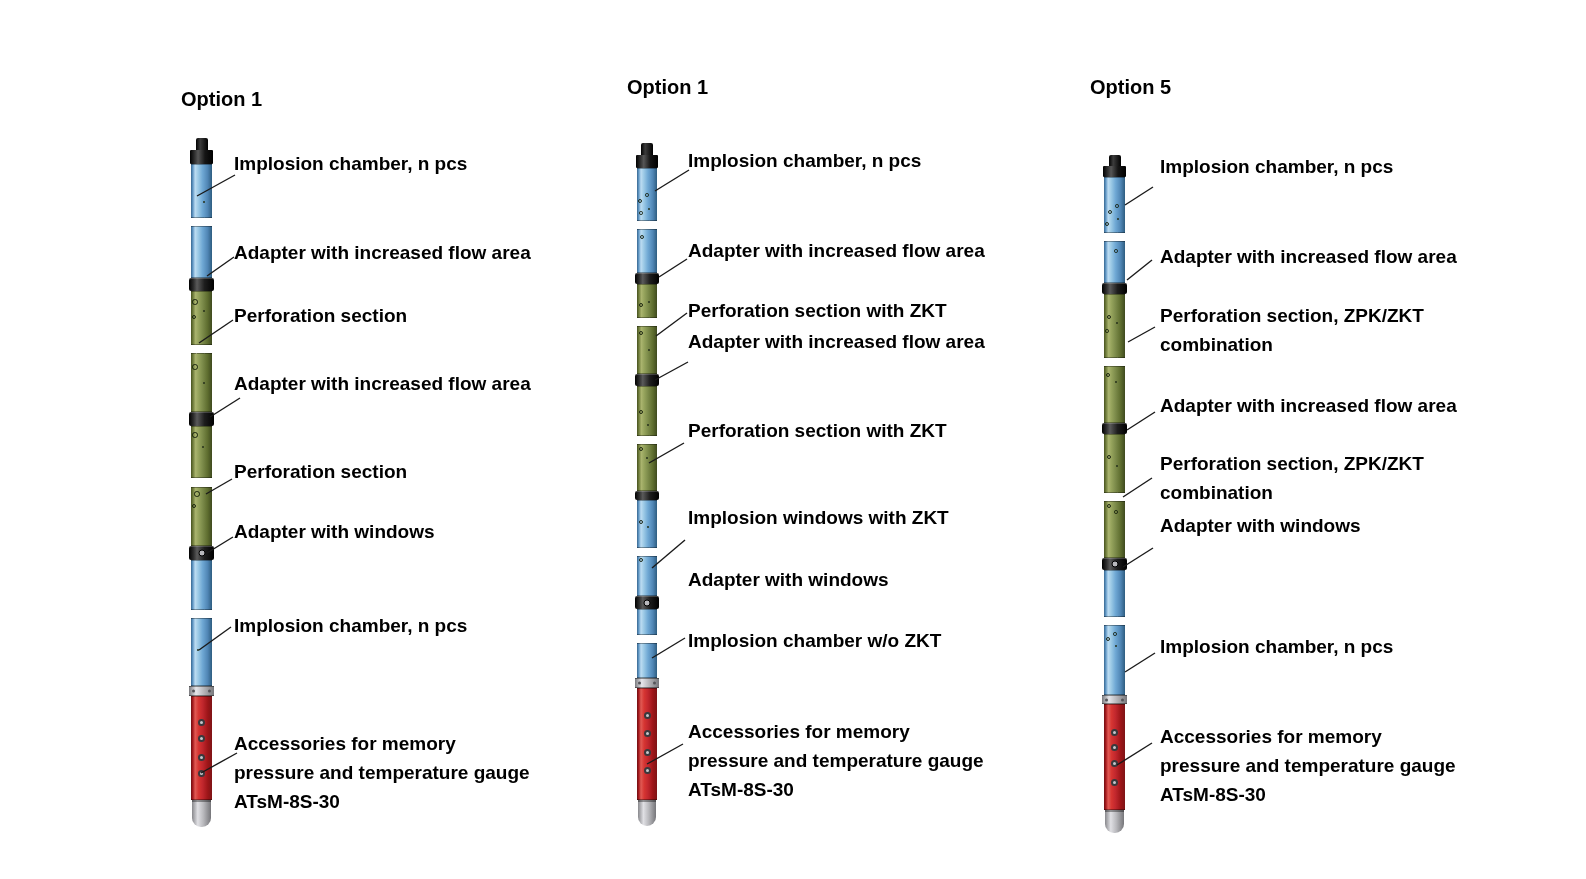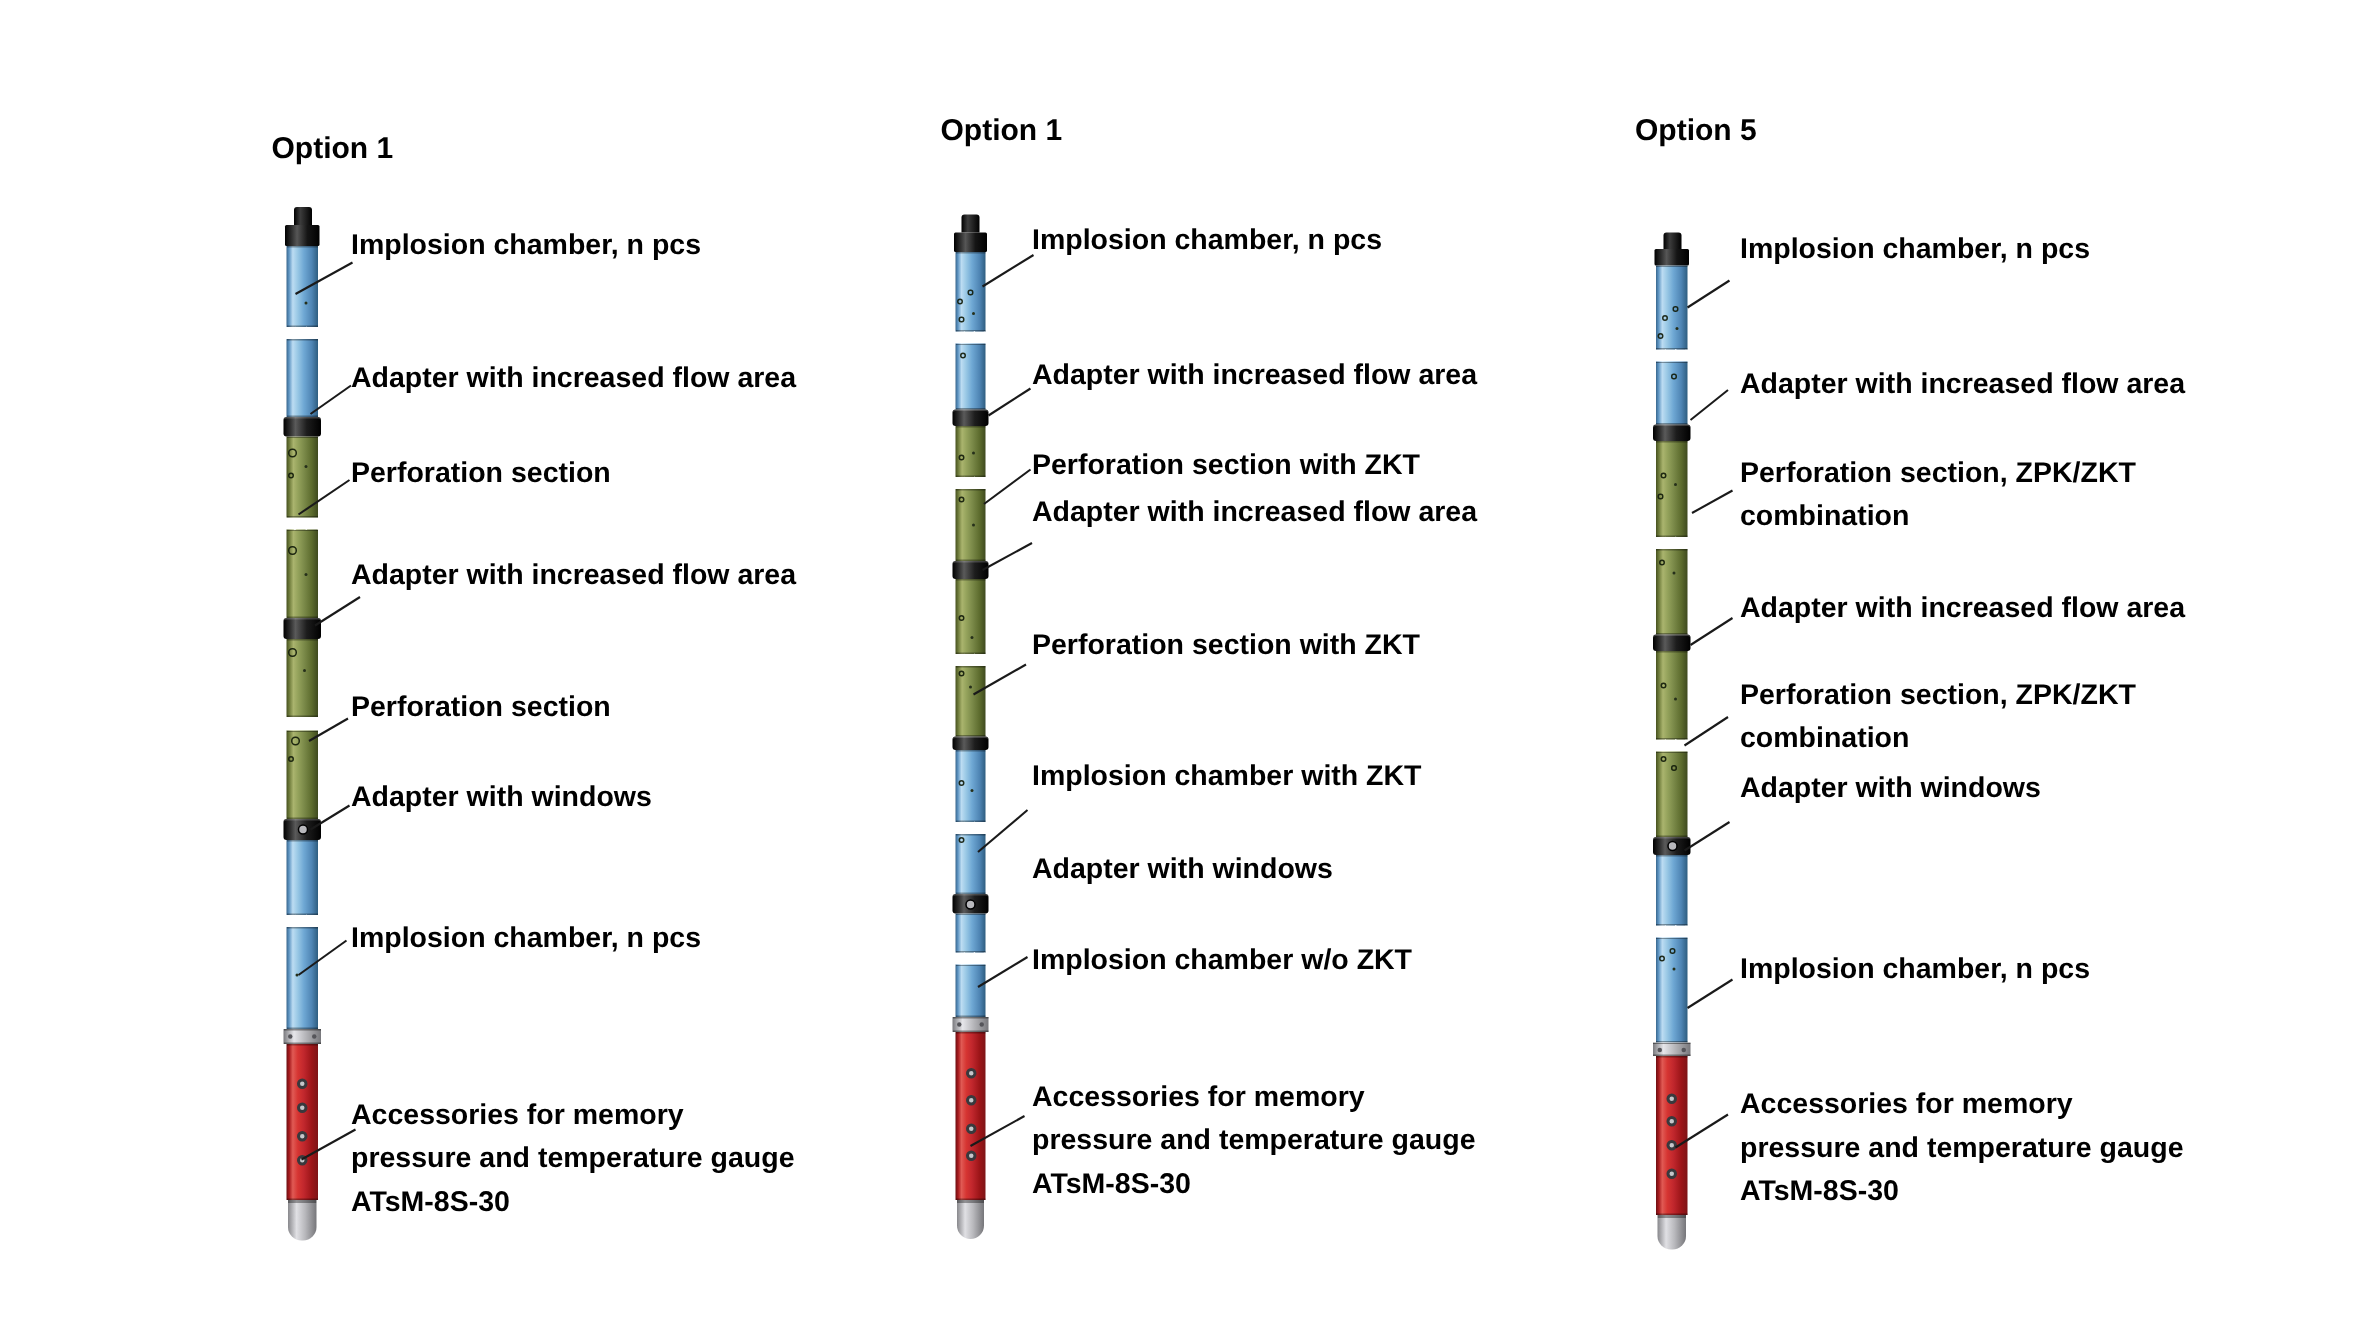--- a/index.html
+++ b/index.html
@@ -224,21 +224,21 @@
         <div class="label" style="left: 688px; top: 296px; position: absolute;">
           <span class="label-line">Perforation section with ZKT</span>
         </div>
         <div class="label" style="left: 688px; top: 327px; position: absolute;">
           <span class="label-line">Adapter with increased flow area</span>
         </div>
         <div class="label" style="left: 688px; top: 416px; position: absolute;">
           <span class="label-line">Perforation section with ZKT</span>
         </div>
         <div class="label" style="left: 688px; top: 503px; position: absolute;">
-          <span class="label-line">Implosion chamber with ZKT</span>
+          <span class="label-line">Implosion windows with ZKT</span>
         </div>
         <div class="label" style="left: 688px; top: 565px; position: absolute;">
           <span class="label-line">Adapter with windows</span>
         </div>
         <div class="label" style="left: 688px; top: 626px; position: absolute; text-align: center;">
           <span class="label-line">Implosion chamber w/o ZKT</span>
         </div>
         <div class="label" style="left: 688px; top: 717px; position: absolute;">
           <span class="label-line">Accessories for memory</span>
           <span class="label-line">pressure and temperature gauge</span>

